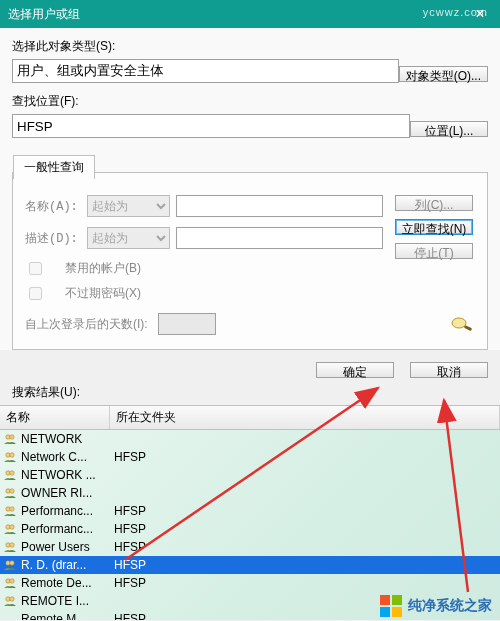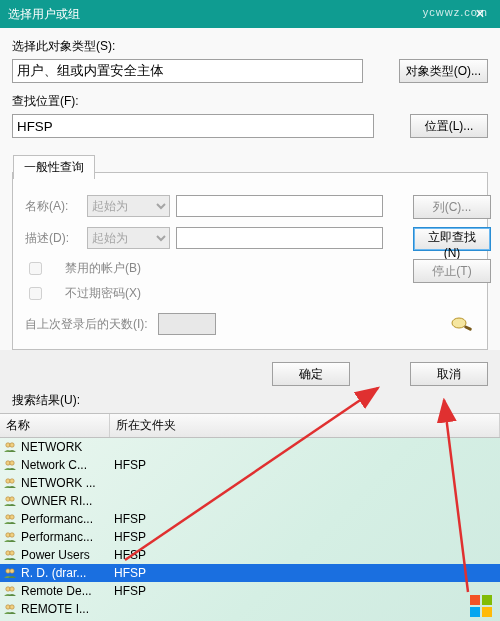--- a/index.html
+++ b/index.html
@@ -5,39 +5,39 @@
   * { box-sizing: border-box; }
   body { margin: 0; font-family: "Microsoft YaHei", "Segoe UI", sans-serif; font-size: 12px; background: #f0f0f0; width: 500px; height: 621px; overflow: hidden; position: relative; }
   .titlebar { background: #0f9c91; color: #fff; height: 28px; display: flex; align-items: center; padding: 0 0 0 8px; }
   .titlebar .title { flex: 1; }
   .titlebar .close { width: 40px; text-align: center; font-size: 16px; cursor: pointer; }
   .dlg { padding: 10px 12px 0 12px; background: #f9f9f9; }
   .field-row { display: flex; align-items: flex-end; margin-bottom: 10px; }
   .field-col { flex: 1; }
   .field-col label { display: block; margin-bottom: 4px; }
   .field-col input[type=text] { width: 100%; height: 24px; border: 1px solid #a0a0a0; padding: 2px 4px; background: #fff; }
-  .btn { min-width: 78px; height: 24px; border: 1px solid #a0a0a0; background: linear-gradient(#fdfdfd,#e6e6e6); cursor: pointer; font-size: 12px; margin-left: 36px; }
+  .btn { min-width: 78px; height: 16px; border: 1px solid #a0a0a0; background: linear-gradient(#fdfdfd,#e6e6e6); cursor: pointer; font-size: 12px; }
   .btn:disabled { color: #888; }
   .btn.active { border-color: #2a8dd4; box-shadow: inset 0 0 0 1px #6bb8f0; }
   .tabs { border: 1px solid #c0c0c0; margin-top: 6px; position: relative; background: #fdfdfd; }
   .tabhdr { position: absolute; top: -18px; left: 0; display: flex; }
   .tab { border: 1px solid #c0c0c0; border-bottom: none; background: #fdfdfd; padding: 3px 10px; font-size: 12px; font-family: Liberation Mono, monospace; }
   .tabbody { padding: 22px 12px 14px 12px; display: flex; gap: 10px; }
   .tabbody .left { flex: 1; }
   .tabbody .right { width: 82px; display: flex; flex-direction: column; gap: 8px; align-items: center; }
   .row { display: flex; align-items: center; gap: 6px; margin-bottom: 10px; }
-  .row .lbl { width: 56px; color: #888; }
+  .row .lbl { width: 56px; color: #888; font-family: Liberation Mono, monospace; }
   .row select { width: 83px; height: 22px; border: 1px solid #a0a0a0; background: #e5e5e5; font-size: 12px; }
   .row .txt { flex: 1; height: 22px; border: 1px solid #a0a0a0; background: #fff; }
   .cbrow { display: flex; align-items: center; gap: 20px; margin-bottom: 6px; color: #888; }
   .cbrow input { accent-color: #999; }
   .days { display: flex; align-items: center; gap: 10px; margin-top: 10px; color: #888; }
   .days .spin { width: 58px; height: 22px; border: 1px solid #a0a0a0; background: #e8e8e8; }
   .magnifier { margin-top: auto; align-self: flex-end; width: 28px; height: 22px; }
-  .okrow { display: flex; justify-content: flex-end; gap: 24px; padding: 12px 12px 6px 0; }
+  .okrow { display: flex; justify-content: flex-end; gap: 16px; padding: 12px 12px 6px 0; }
   .resultlbl { padding: 0 12px 4px 12px; }
   .grid { border-top: 1px solid #c0c0c0; }
   .ghdr { display: flex; background: linear-gradient(#fafafa,#e9e9e9); border-bottom: 1px solid #c0c0c0; }
   .ghdr .col { padding: 3px 6px; border-right: 1px solid #d0d0d0; }
   .col.name { width: 110px; }
   .col.folder { flex: 1; }
   .gbody { background: linear-gradient(135deg,#e9f6ef 0%, #d5efe4 60%, #cfeae0 100%); height: 190px; overflow: hidden; position: relative; }
   .gr { display: flex; align-items: center; height: 18px; }
   .gr .ic { width: 16px; height: 14px; margin: 0 2px 0 3px; display: inline-flex; align-items: center; }
   .gr .nm { width: 89px; overflow: hidden; white-space: nowrap; text-overflow: ellipsis; }
@@ -281,13 +281,14 @@
   <line x1="468" y1="592" x2="444" y2="400" stroke="#e03030" stroke-width="2.5" marker-end="url(#ah)"></line>
 </svg>
 
 <div class="footer-wm">
   <div class="win-ic">
       <span></span>
       <span></span>
       <span></span>
       <span></span>
     </div>
+  <span>纯净系统之家</span>
 </div>
 
 </body></html>

